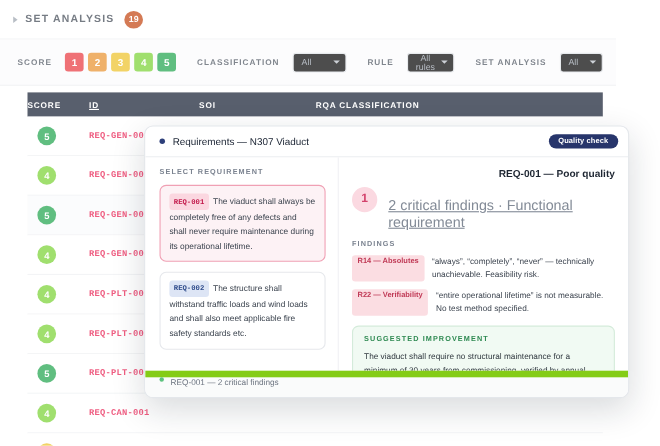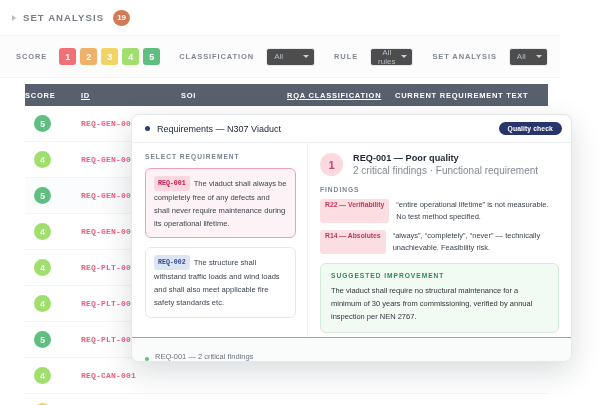--- a/index.html
+++ b/index.html
@@ -96,21 +96,21 @@
     color: #ffffff;
     font-size: 7.5px; font-weight: bold;
     letter-spacing: 0.75px;
     text-transform: uppercase;
   }
   .thead .c { padding-left: 0; }
   .c-score { width: 56px; padding-left: 9px; }
   .c-id { width: 100px; text-decoration: underline; }
   .c-title { width: 108px; }
   .c-soi { width: 106px; }
-  .c-rqa { width: 108px; text-decoration: underline; }
+  .c-rqa { width: 108px; }
   .c-curr { flex: 1; }
 
   .trow {
     margin: 0 12px 0 25px;
     height: 36px;
     display: flex; align-items: center;
     border-bottom: 1px solid #eef0f2;
     background: #ffffff;
   }
   .trow.alt { background: #fafbfc; }
@@ -197,22 +197,22 @@
 
   .right-pane { flex: 1; padding: 10px 12px 8px 12px; min-width: 0; }
   .req-head { display: flex; align-items: center; margin-bottom: 10px; }
   .score-circle {
     width: 23px; height: 23px; border-radius: 50%;
     background: #fbd9e1; color: #d3416b;
     font-size: 11px; font-weight: bold;
     display: flex; align-items: center; justify-content: center;
     margin-right: 10px; flex: 0 0 auto;
   }
-  .req-h-title { font-size: 9.2px; font-weight: bold; color: #1f2733; }
-  .req-h-sub { font-size: 10px; color: #838b97; margin-top: 2px; }
+  .req-h-title { font-size: 9.2px; font-weight: bold; color: #1f2733; text-align: right; }
+  .req-h-sub { font-size: 13px; color: #838b97; margin-top: 16px; text-decoration: underline; }
 
   .findings-label {
     font-size: 6.6px; font-weight: bold; letter-spacing: 1px;
     color: #7b8390; text-transform: uppercase; margin-bottom: 6px;
   }
   .finding { display: flex; margin-bottom: 7px; }
   .finding-tag {
     background: #fbdde2; color: #c03a56;
     font-size: 6.8px; font-weight: bold;
     padding: 2px 5px; border-radius: 3px;
@@ -229,24 +229,24 @@
     padding: 8px 10px 9px 10px;
   }
   .improve-label {
     font-size: 6.6px; font-weight: bold; letter-spacing: 1px;
     color: #2f8a52; text-transform: uppercase; margin-bottom: 5px;
   }
   .improve-text { font-size: 7.5px; line-height: 1.75; color: #30383f; }
 
   .modal-foot {
     height: 24px; flex: 0 0 auto;
-    display: flex; align-items: flex-end;
+    display: flex; align-items: flex-start;
     padding-left: 13px;
     background: #fafbfb;
-    border-top: 1px solid #84cc16;
+    border-top: 6px solid #84cc16;
   }
   .foot-dot { width: 4px; height: 4px; border-radius: 50%; background: #5cc27e; margin-right: 6px; }
   .foot-text { font-size: 7.5px; color: #6d7581; }
 </style>
 </head>
 <body>
 
 <div id="app">
 
   <div class="topbar">
@@ -283,21 +283,20 @@
       <span class="chev"></span>
     </div>
   </div>
 
   <div class="table-wrap">
     <div class="thead">
       <div class="c c-score">SCORE</div>
       <div class="c c-id">ID</div>
       <div class="c c-soi">SOI</div>
       <div class="c c-rqa">RQA CLASSIFICATION</div>
-      <div class="c c-curr">CURRENT REQUIREMENT TEXT</div>
     </div>
     <div id="table-rows">
         <div class="trow">
           <div class="cell-score">
             <span class="dot" style="background:#1ca24a">5</span>
           </div>
           <div class="cell-id">REQ-GEN-001</div>
           <div class="cell-title">Capacity</div>
           <div class="cell-soi"></div>
           <div class="cell-rqa"></div>
@@ -407,27 +406,27 @@
           <div class="score-circle">1</div>
           <div>
             <div class="req-h-title">REQ-001 — Poor quality</div>
             <div class="req-h-sub">2 critical findings · Functional requirement</div>
           </div>
         </div>
 
         <div class="findings-label">FINDINGS</div>
         <div id="findings-list">
             <div class="finding">
+              <span class="finding-tag">R14 — Absolutes</span>
+              <span class="finding-text">“always”, “completely”, “never” — technically unachievable. Feasibility risk.</span>
+            </div>
+            <div class="finding">
               <span class="finding-tag">R22 — Verifiability</span>
               <span class="finding-text">“entire operational lifetime” is not measurable. No test method specified.</span>
             </div>
-            <div class="finding">
-              <span class="finding-tag">R14 — Absolutes</span>
-              <span class="finding-text">“always”, “completely”, “never” — technically unachievable. Feasibility risk.</span>
-            </div>
           </div>
 
         <div class="improve-box">
           <div class="improve-label">SUGGESTED IMPROVEMENT</div>
           <div class="improve-text">The viaduct shall require no structural maintenance for a minimum of 30 years from commissioning, verified by annual inspection per NEN 2767.</div>
         </div>
       </div>
     </div>
 
     <div class="modal-foot">

